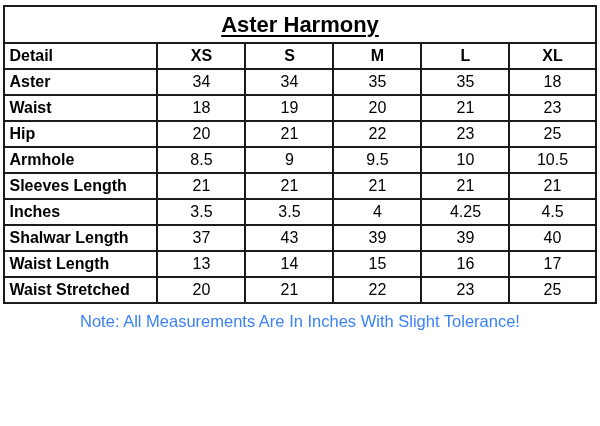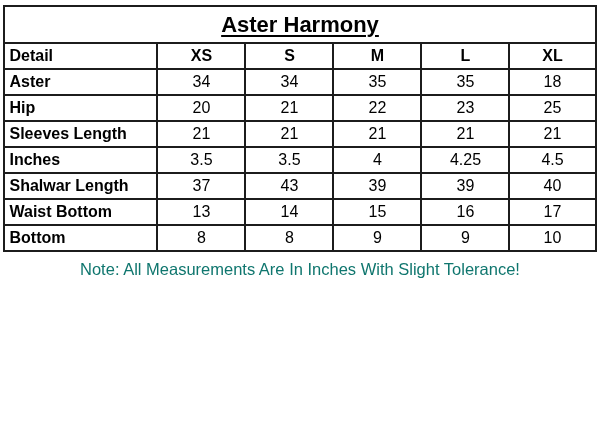--- a/index.html
+++ b/index.html
@@ -66,21 +66,21 @@
     text-align: center;
     vertical-align: middle;
     height: 26px;
     margin-top: 24px;
   }
   .note {
     margin-top: 8px;
     text-align: center;
     font-size: 16.5px;
     font-weight: normal;
-    color: #0f766e;
+    color: #3b82f6;
   }
 </style>
 </head>
 <body>
 
 <div class="sheet">
   <table class="size-chart">
     <colgroup>
       <col style="width:153px">
       <col style="width:88px">
@@ -109,26 +109,42 @@
 
     <tr>
           <th class="row-label">Aster</th>
           <td class="measure">34</td>
           <td class="measure">34</td>
           <td class="measure">35</td>
           <td class="measure">35</td>
           <td class="measure">18</td>
         </tr>
         <tr>
+          <th class="row-label">Waist</th>
+          <td class="measure">18</td>
+          <td class="measure">19</td>
+          <td class="measure">20</td>
+          <td class="measure">21</td>
+          <td class="measure">23</td>
+        </tr>
+        <tr>
           <th class="row-label">Hip</th>
           <td class="measure">20</td>
           <td class="measure">21</td>
           <td class="measure">22</td>
           <td class="measure">23</td>
           <td class="measure">25</td>
+        </tr>
+        <tr>
+          <th class="row-label">Armhole</th>
+          <td class="measure">8.5</td>
+          <td class="measure">9</td>
+          <td class="measure">9.5</td>
+          <td class="measure">10</td>
+          <td class="measure">10.5</td>
         </tr>
         <tr>
           <th class="row-label">Sleeves Length</th>
           <td class="measure">21</td>
           <td class="measure">21</td>
           <td class="measure">21</td>
           <td class="measure">21</td>
           <td class="measure">21</td>
         </tr>
         <tr>
@@ -141,32 +157,32 @@
         </tr>
         <tr>
           <th class="row-label">Shalwar Length</th>
           <td class="measure">37</td>
           <td class="measure">43</td>
           <td class="measure">39</td>
           <td class="measure">39</td>
           <td class="measure">40</td>
         </tr>
         <tr>
-          <th class="row-label">Waist Bottom</th>
+          <th class="row-label">Waist Length</th>
           <td class="measure">13</td>
           <td class="measure">14</td>
           <td class="measure">15</td>
           <td class="measure">16</td>
           <td class="measure">17</td>
         </tr>
         <tr>
-          <th class="row-label">Bottom</th>
-          <td class="measure">8</td>
-          <td class="measure">8</td>
-          <td class="measure">9</td>
-          <td class="measure">9</td>
-          <td class="measure">10</td>
+          <th class="row-label">Waist Stretched</th>
+          <td class="measure">20</td>
+          <td class="measure">21</td>
+          <td class="measure">22</td>
+          <td class="measure">23</td>
+          <td class="measure">25</td>
         </tr>
       </tbody>
   </table>
 
   <div class="note">Note: All Measurements Are In Inches With Slight Tolerance!</div>
 </div>
 
 </body></html>

